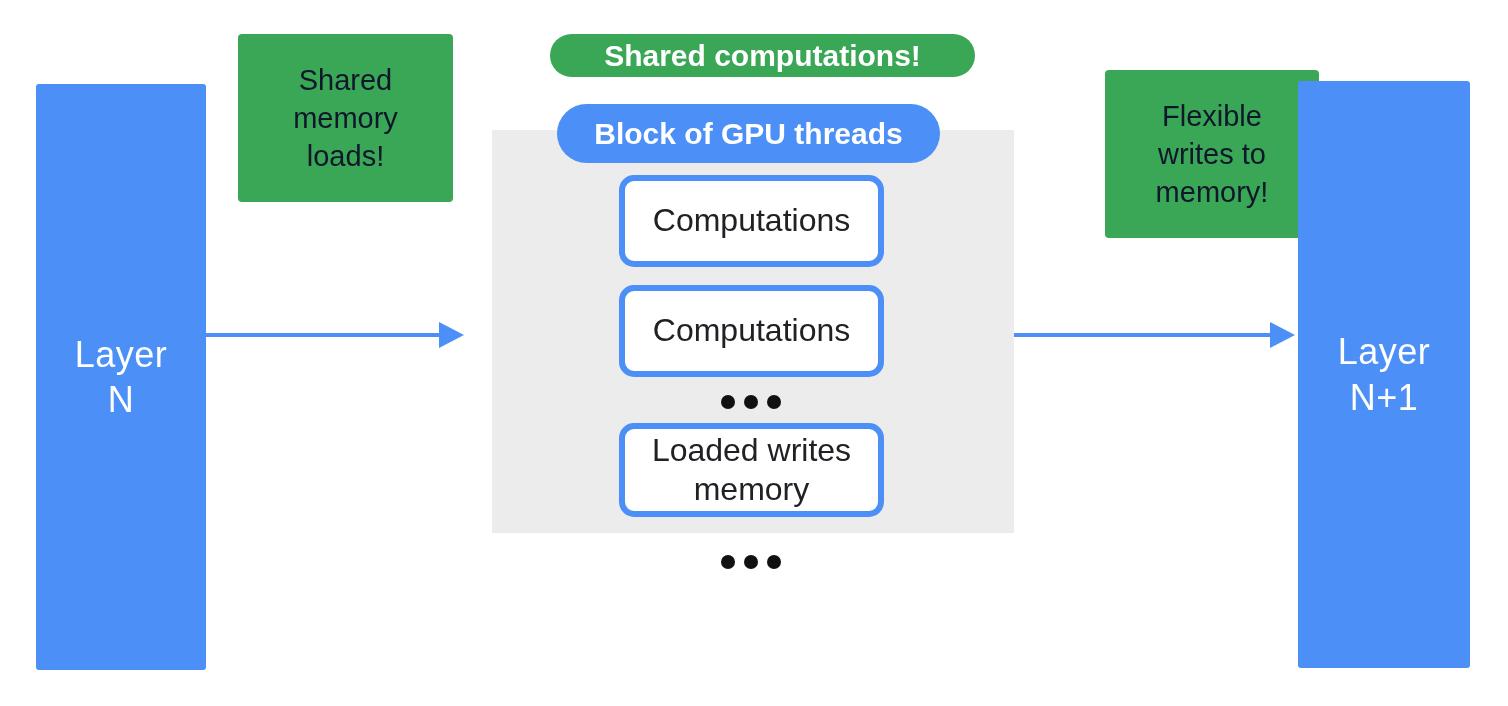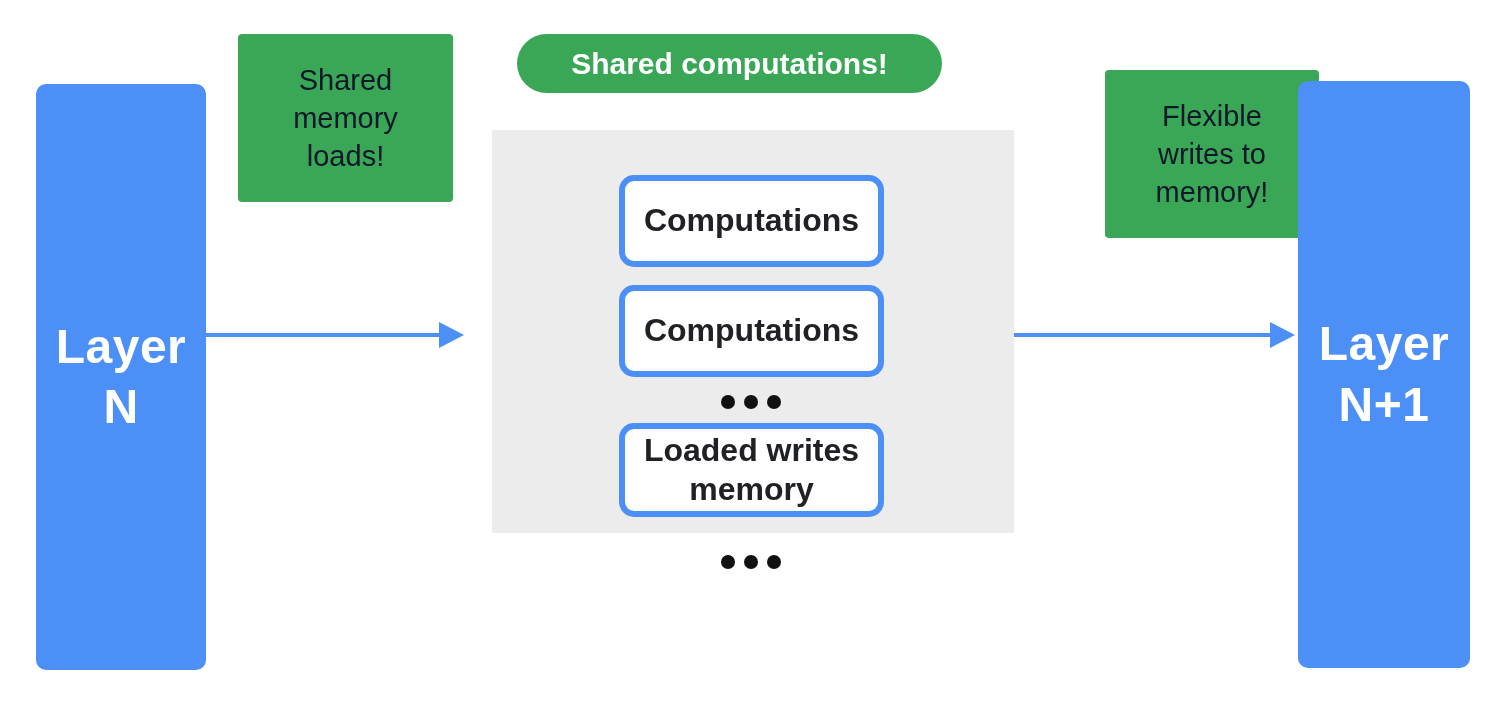--- a/index.html
+++ b/index.html
@@ -27,23 +27,23 @@
     display: flex;
     align-items: center;
     justify-content: center;
     text-align: center;
     white-space: pre-line;
   }
   
   .layer-box {
     background: var(--blue);
     color: #ffffff;
-    border-radius: 10px;
-    font-size: 48px;
-    font-weight: 700;
+    border-radius: 3px;
+    font-size: 36px;
+    font-weight: 400;
     line-height: 1.26;
     letter-spacing: 0.5px;
   }
   #layer-n   { left: 36px;   top: 84px; width: 170px; height: 586px; }
   #layer-n1  { left: 1298px; top: 81px; width: 172px; height: 587px; }
 
   
   .callout {
     background: var(--green);
     color: #0f172a;
@@ -56,40 +56,40 @@
   #callout-right { left: 1105px; top: 34px; width: 214px; height: 168px; margin-top: 36px; }
 
   
   .pill {
     color: #ffffff;
     font-weight: 700;
     font-size: 30px;
     border-radius: 30px;
     z-index: 3;
   }
-  #pill-shared-computations { background: var(--green); left: 517px; top: 34px;  width: 425px; height: 59px; }
+  #pill-shared-computations { background: var(--green); left: 550px; top: 34px;  width: 425px; height: 43px; }
   #pill-block-gpu           { background: var(--blue);  left: 557px; top: 104px; width: 383px; height: 59px; }
 
   
   #gpu-panel {
     position: absolute;
     left: 492px; top: 130px;
     width: 522px; height: 403px;
     background: var(--panel-gray);
     z-index: 1;
   }
 
   
   .inner-box {
     background: #ffffff;
     border: 6px solid var(--blue);
     border-radius: 15px;
     color: var(--text-dark);
     font-size: 32px;
-    font-weight: 700;
+    font-weight: 400;
     line-height: 1.22;
     z-index: 2;
   }
   #computations-1 { left: 619px; top: 175px; width: 265px; height: 92px; }
   #computations-2 { left: 619px; top: 285px; width: 265px; height: 92px; }
   #loaded-shared  { left: 619px; top: 423px; width: 265px; height: 94px; }
 
   
   .dots {
     position: absolute;
@@ -151,20 +151,21 @@
 
   <div class="arrow" id="arrow-left">
     <div class="shaft"></div>
     <div class="head"></div>
   </div>
 
   <div id="gpu-panel"></div>
 
   <div class="node pill" id="pill-shared-computations">Shared computations!</div>
 
+  <div class="node pill" id="pill-block-gpu">Block of GPU threads</div>
 
   <div class="node inner-box" id="computations-1">Computations</div>
 
   <div class="node inner-box" id="computations-2">Computations</div>
 
   <div class="dots" id="dots-inside">
     <div class="dot"></div>
     <div class="dot"></div>
     <div class="dot"></div>
   </div>

